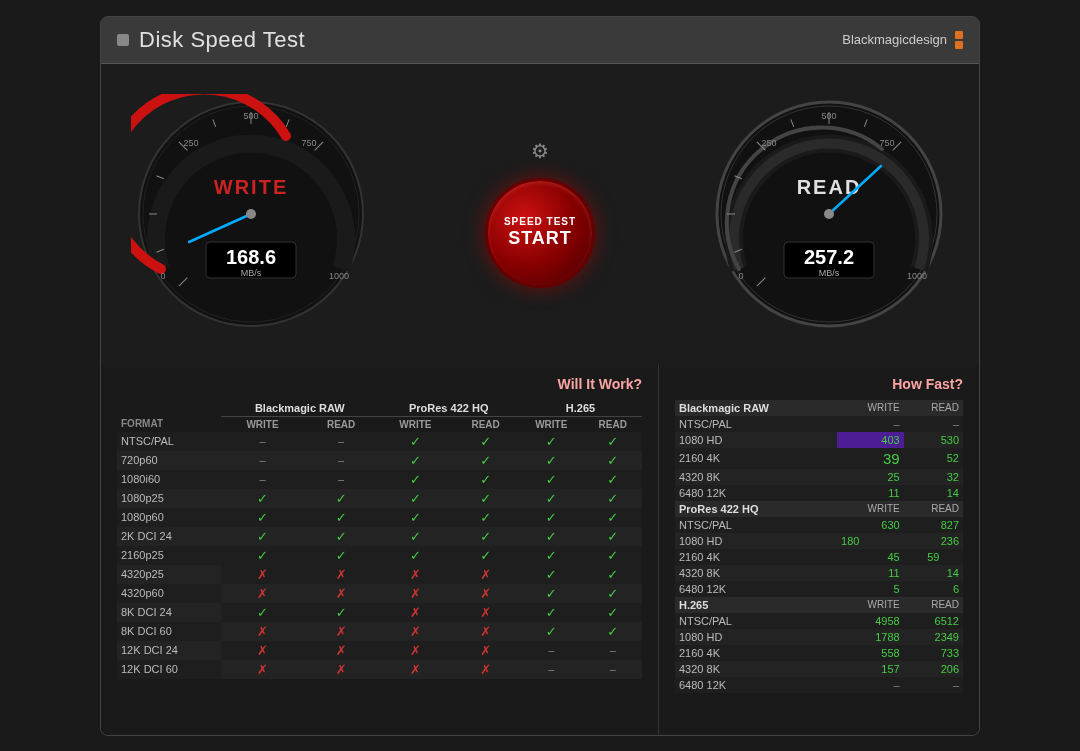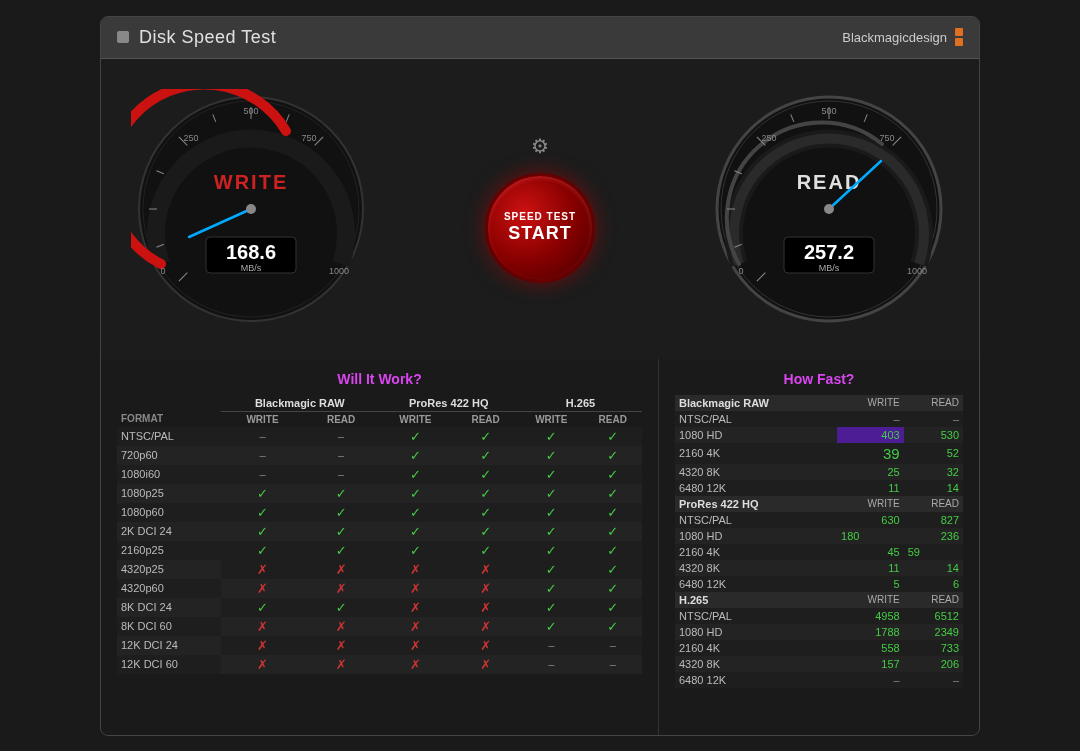--- a/index.html
+++ b/index.html
@@ -37,21 +37,21 @@
       gap: 10px;
     }
     .close-btn {
       width: 12px; height: 12px;
       background: #888;
       border-radius: 2px;
       cursor: pointer;
     }
     .title-text {
       color: #e0e0e0;
-      font-size: 18px;
+      font-size: 22px;
       font-weight: 300;
       letter-spacing: 0.5px;
     }
     .brand-area {
       display: flex;
       align-items: center;
       gap: 8px;
     }
     .brand-name {
       color: #ccc;
@@ -128,24 +128,24 @@
     .left-panel {
       flex: 1;
       padding: 12px 16px;
       border-right: 1px solid #333;
     }
     .right-panel {
       width: 320px;
       padding: 12px 16px;
     }
     .panel-title {
-      color: #d946ef;
+      color: #fca5a5;
       font-size: 14px;
       font-weight: 600;
-      text-align: center;
+      text-align: right;
       margin-bottom: 8px;
     }
     
     .left-table {
       width: 100%;
       border-collapse: collapse;
       font-size: 11px;
     }
     .left-table th {
       color: #ccc;
@@ -476,21 +476,21 @@
               <td style="text-align: right; background: rgb(30, 30, 30); font-size: 11px; color: rgb(68, 204, 68);">827</td>
             </tr>
             <tr>
               <td style="color: rgb(187, 187, 187); background: rgb(35, 35, 35); font-size: 11px;">1080 HD</td>
               <td style="background: rgb(35, 35, 35); font-size: 11px; color: rgb(68, 204, 68);">180</td>
               <td style="text-align: right; background: rgb(35, 35, 35); font-size: 11px; color: rgb(68, 204, 68);">236</td>
             </tr>
             <tr>
               <td style="color: rgb(187, 187, 187); background: rgb(30, 30, 30); font-size: 11px;">2160 4K</td>
               <td style="text-align: right; background: rgb(30, 30, 30); font-size: 11px; color: rgb(68, 204, 68);">45</td>
-              <td style="text-align: left; background: rgb(30, 30, 30); font-size: 11px; color: rgb(68, 204, 68);">59</td>
+              <td style="text-align: center; background: rgb(30, 30, 30); font-size: 11px; color: rgb(68, 204, 68);">59</td>
             </tr>
             <tr>
               <td style="color: rgb(187, 187, 187); background: rgb(35, 35, 35); font-size: 11px;">4320 8K</td>
               <td style="text-align: right; background: rgb(35, 35, 35); font-size: 11px; color: rgb(68, 204, 68);">11</td>
               <td style="text-align: right; background: rgb(35, 35, 35); font-size: 11px; color: rgb(68, 204, 68);">14</td>
             </tr>
             <tr>
               <td style="color: rgb(187, 187, 187); background: rgb(30, 30, 30); font-size: 11px;">6480 12K</td>
               <td style="text-align: right; background: rgb(30, 30, 30); font-size: 11px; color: rgb(68, 204, 68);">5</td>
               <td style="text-align: right; background: rgb(30, 30, 30); font-size: 11px; color: rgb(68, 204, 68);">6</td>

